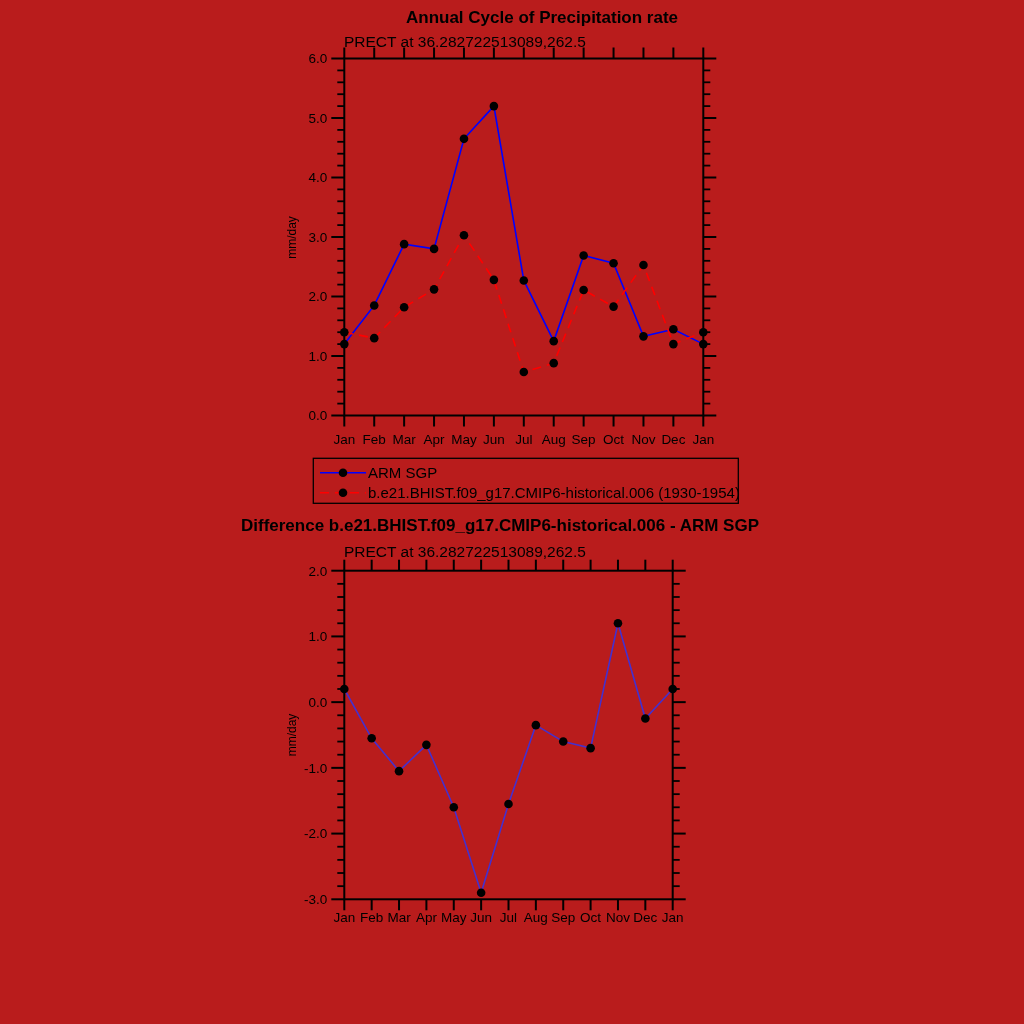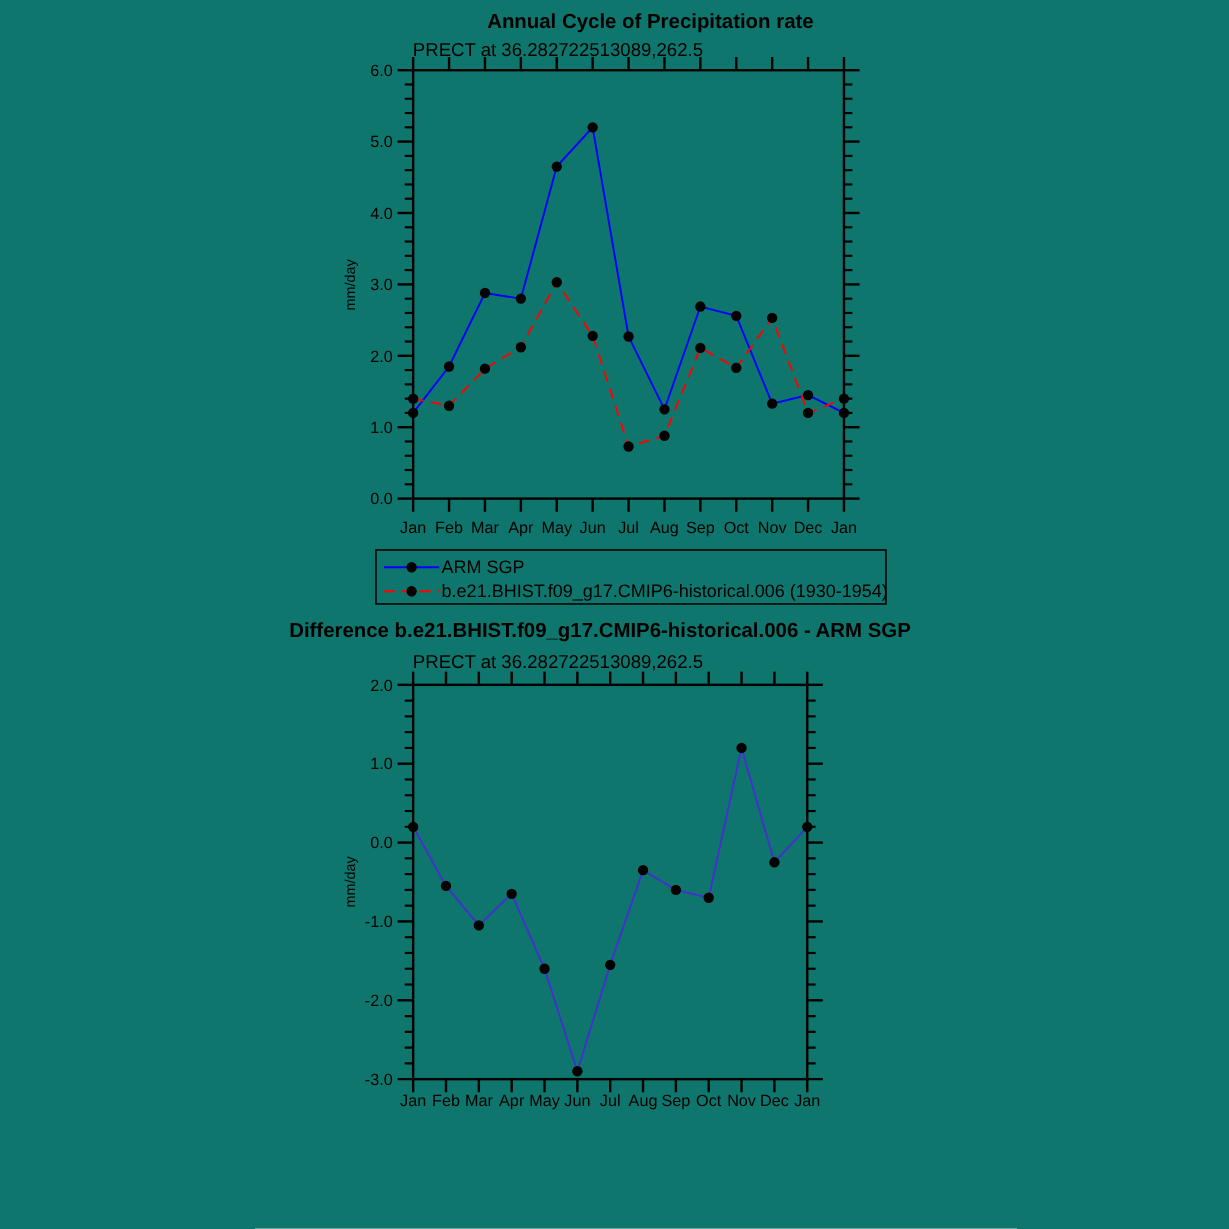--- a/index.html
+++ b/index.html
@@ -4,21 +4,21 @@
 <style>
   html, body {
     margin: 0;
     padding: 0;
     background: #ffffff;
   }
   #canvas-wrap {
     position: relative;
     width: 1024px;
     height: 1024px;
-    background: #0f766e;
+    background: #b91c1c;
     overflow: hidden;
   }
   svg text {
     font-family: "Liberation Sans", "DejaVu Sans", sans-serif;
     fill: #000000;
   }
   .chart-title {
     font-size: 17px;
     font-weight: bold;
   }

